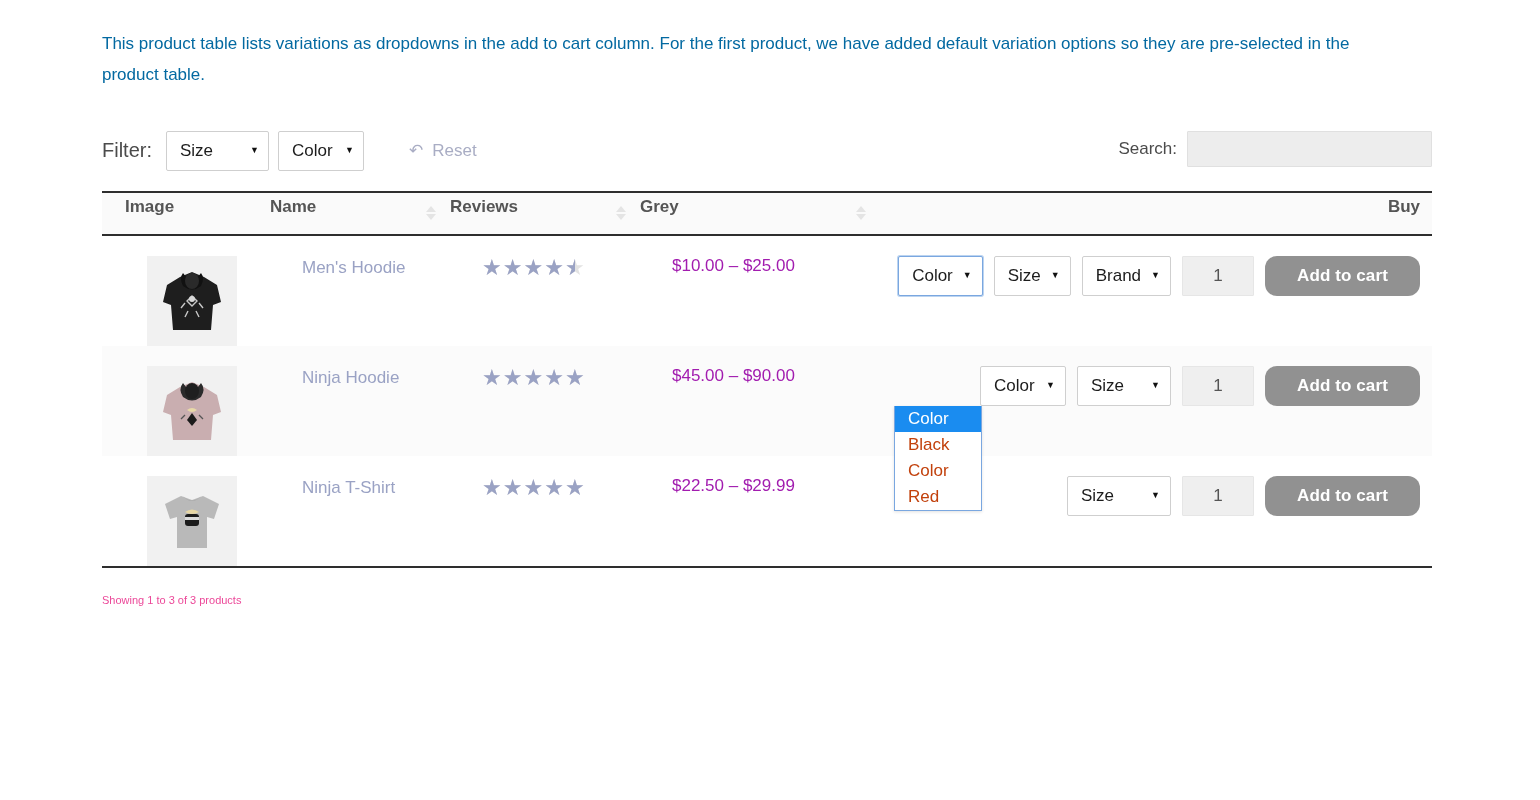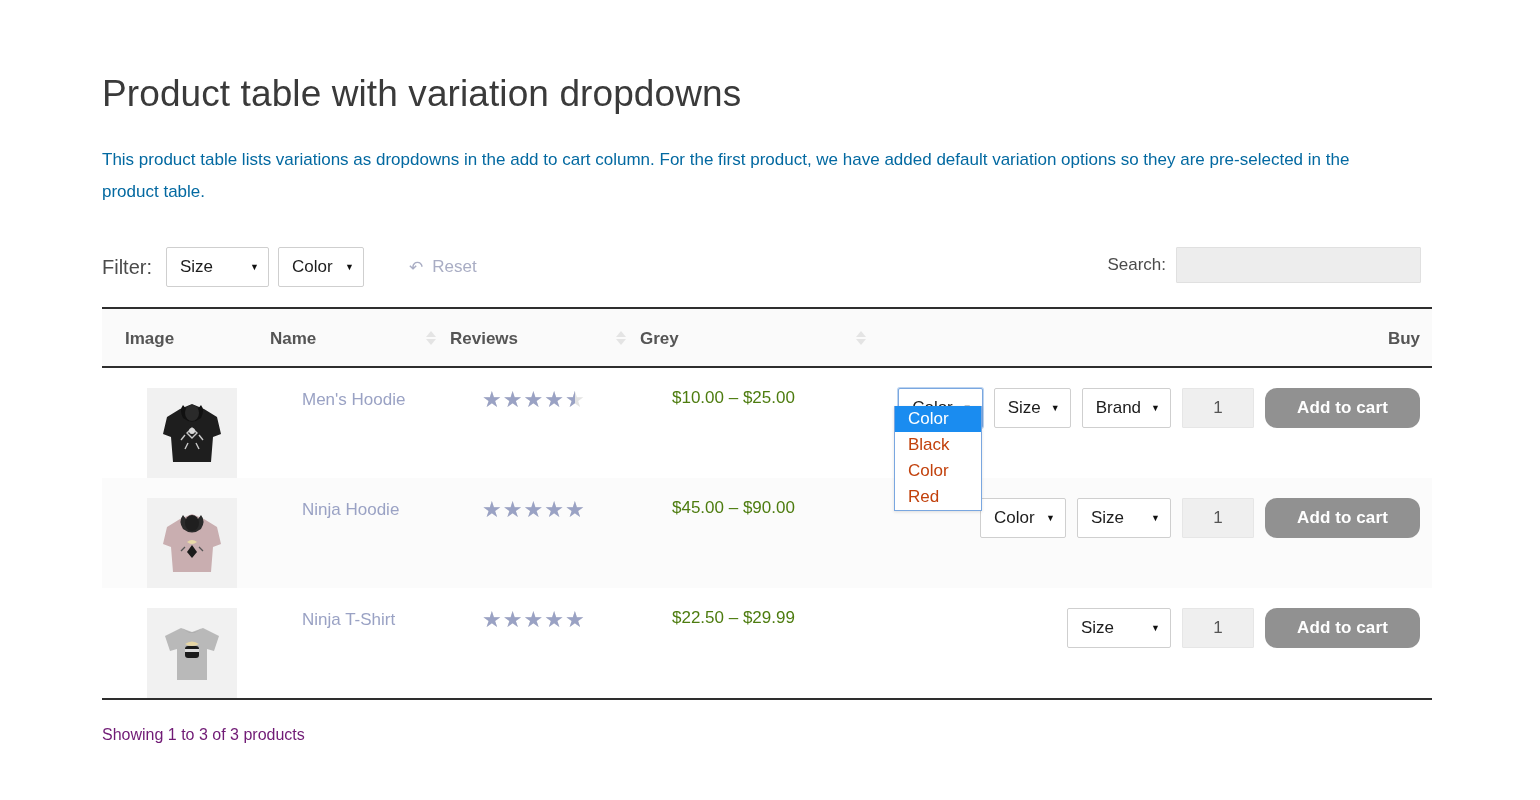--- a/index.html
+++ b/index.html
@@ -109,21 +109,21 @@
   .reset-icon {
     font-size: 17px;
     line-height: 1;
     color: #a9adc4;
     transform: scaleX(-1);
     display: inline-block;
   }
 
   .search-group {
     position: absolute;
-    right: 11px;
+    right: 0;
     top: 0;
     display: flex;
     align-items: center;
   }
   .search-label {
     font-size: 17px;
     color: #4b4b4b;
     margin-right: 10px;
   }
   .search-input {
@@ -152,21 +152,21 @@
     border-collapse: collapse;
     table-layout: fixed;
   }
 
   .product-table thead th {
     background: #fafafa;
     font-size: 17px;
     font-weight: 700;
     color: #555555;
     text-align: left;
-    padding: 20px 0 17px 0;
+    padding: 4px 0 17px 0;
     border-bottom: 2px solid #2e2e2e;
     vertical-align: middle;
     position: relative;
   }
 
   .th-image  { width: 145px; padding-left: 23px !important; }
   .th-name   { width: 180px; }
   .th-reviews{ width: 190px; margin-left: 27px; }
   .th-price  { width: 240px; }
   .th-buy    { width: auto; text-align: right !important; padding-right: 12px !important; }
@@ -235,21 +235,21 @@
   }
   .stars .base { color: #e3e3e3; }
   .stars .fill {
     position: absolute;
     left: 0; top: 1px;
     overflow: hidden;
     color: #9aa2c4;
     white-space: nowrap;
   }
 
-  .price { color: #4d7c0f; font-size: 17px; white-space: nowrap; padding-top: 2px; }
+  .price { color: #a21caf; font-size: 17px; white-space: nowrap; padding-top: 2px; }
 
   
   .buy-cell { text-align: right; }
   .buy-inner {
     display: flex;
     justify-content: flex-end;
     align-items: center;
     gap: 11px;
     padding-right: 12px;
   }
@@ -338,31 +338,30 @@
     white-space: nowrap;
   }
   .dropdown-list li.selected {
     background: #1a8cf0;
     color: #ffffff;
   }
 
   
   .showing {
     margin-top: 26px;
-    font-size: 16px;
-    color: #701a75;
+    font-size: 11px;
+    color: #ec4899;
   }
 </style>
 </head>
 <body>
 
 <div class="page">
   <div class="content">
 
-    <h1 class="page-title">Product table with variation dropdowns</h1>
     <p class="intro">This product table lists variations as dropdowns in the add to cart column. For the first product, we have added default variation options so they are pre-selected in the product table.</p>
 
     <div class="controls">
 
       <div class="filter-group">
         <span class="filter-label">Filter:</span>
 
         <div class="select-box filter-size">
           <span>Size</span>
           <span class="caret">▼</span>

